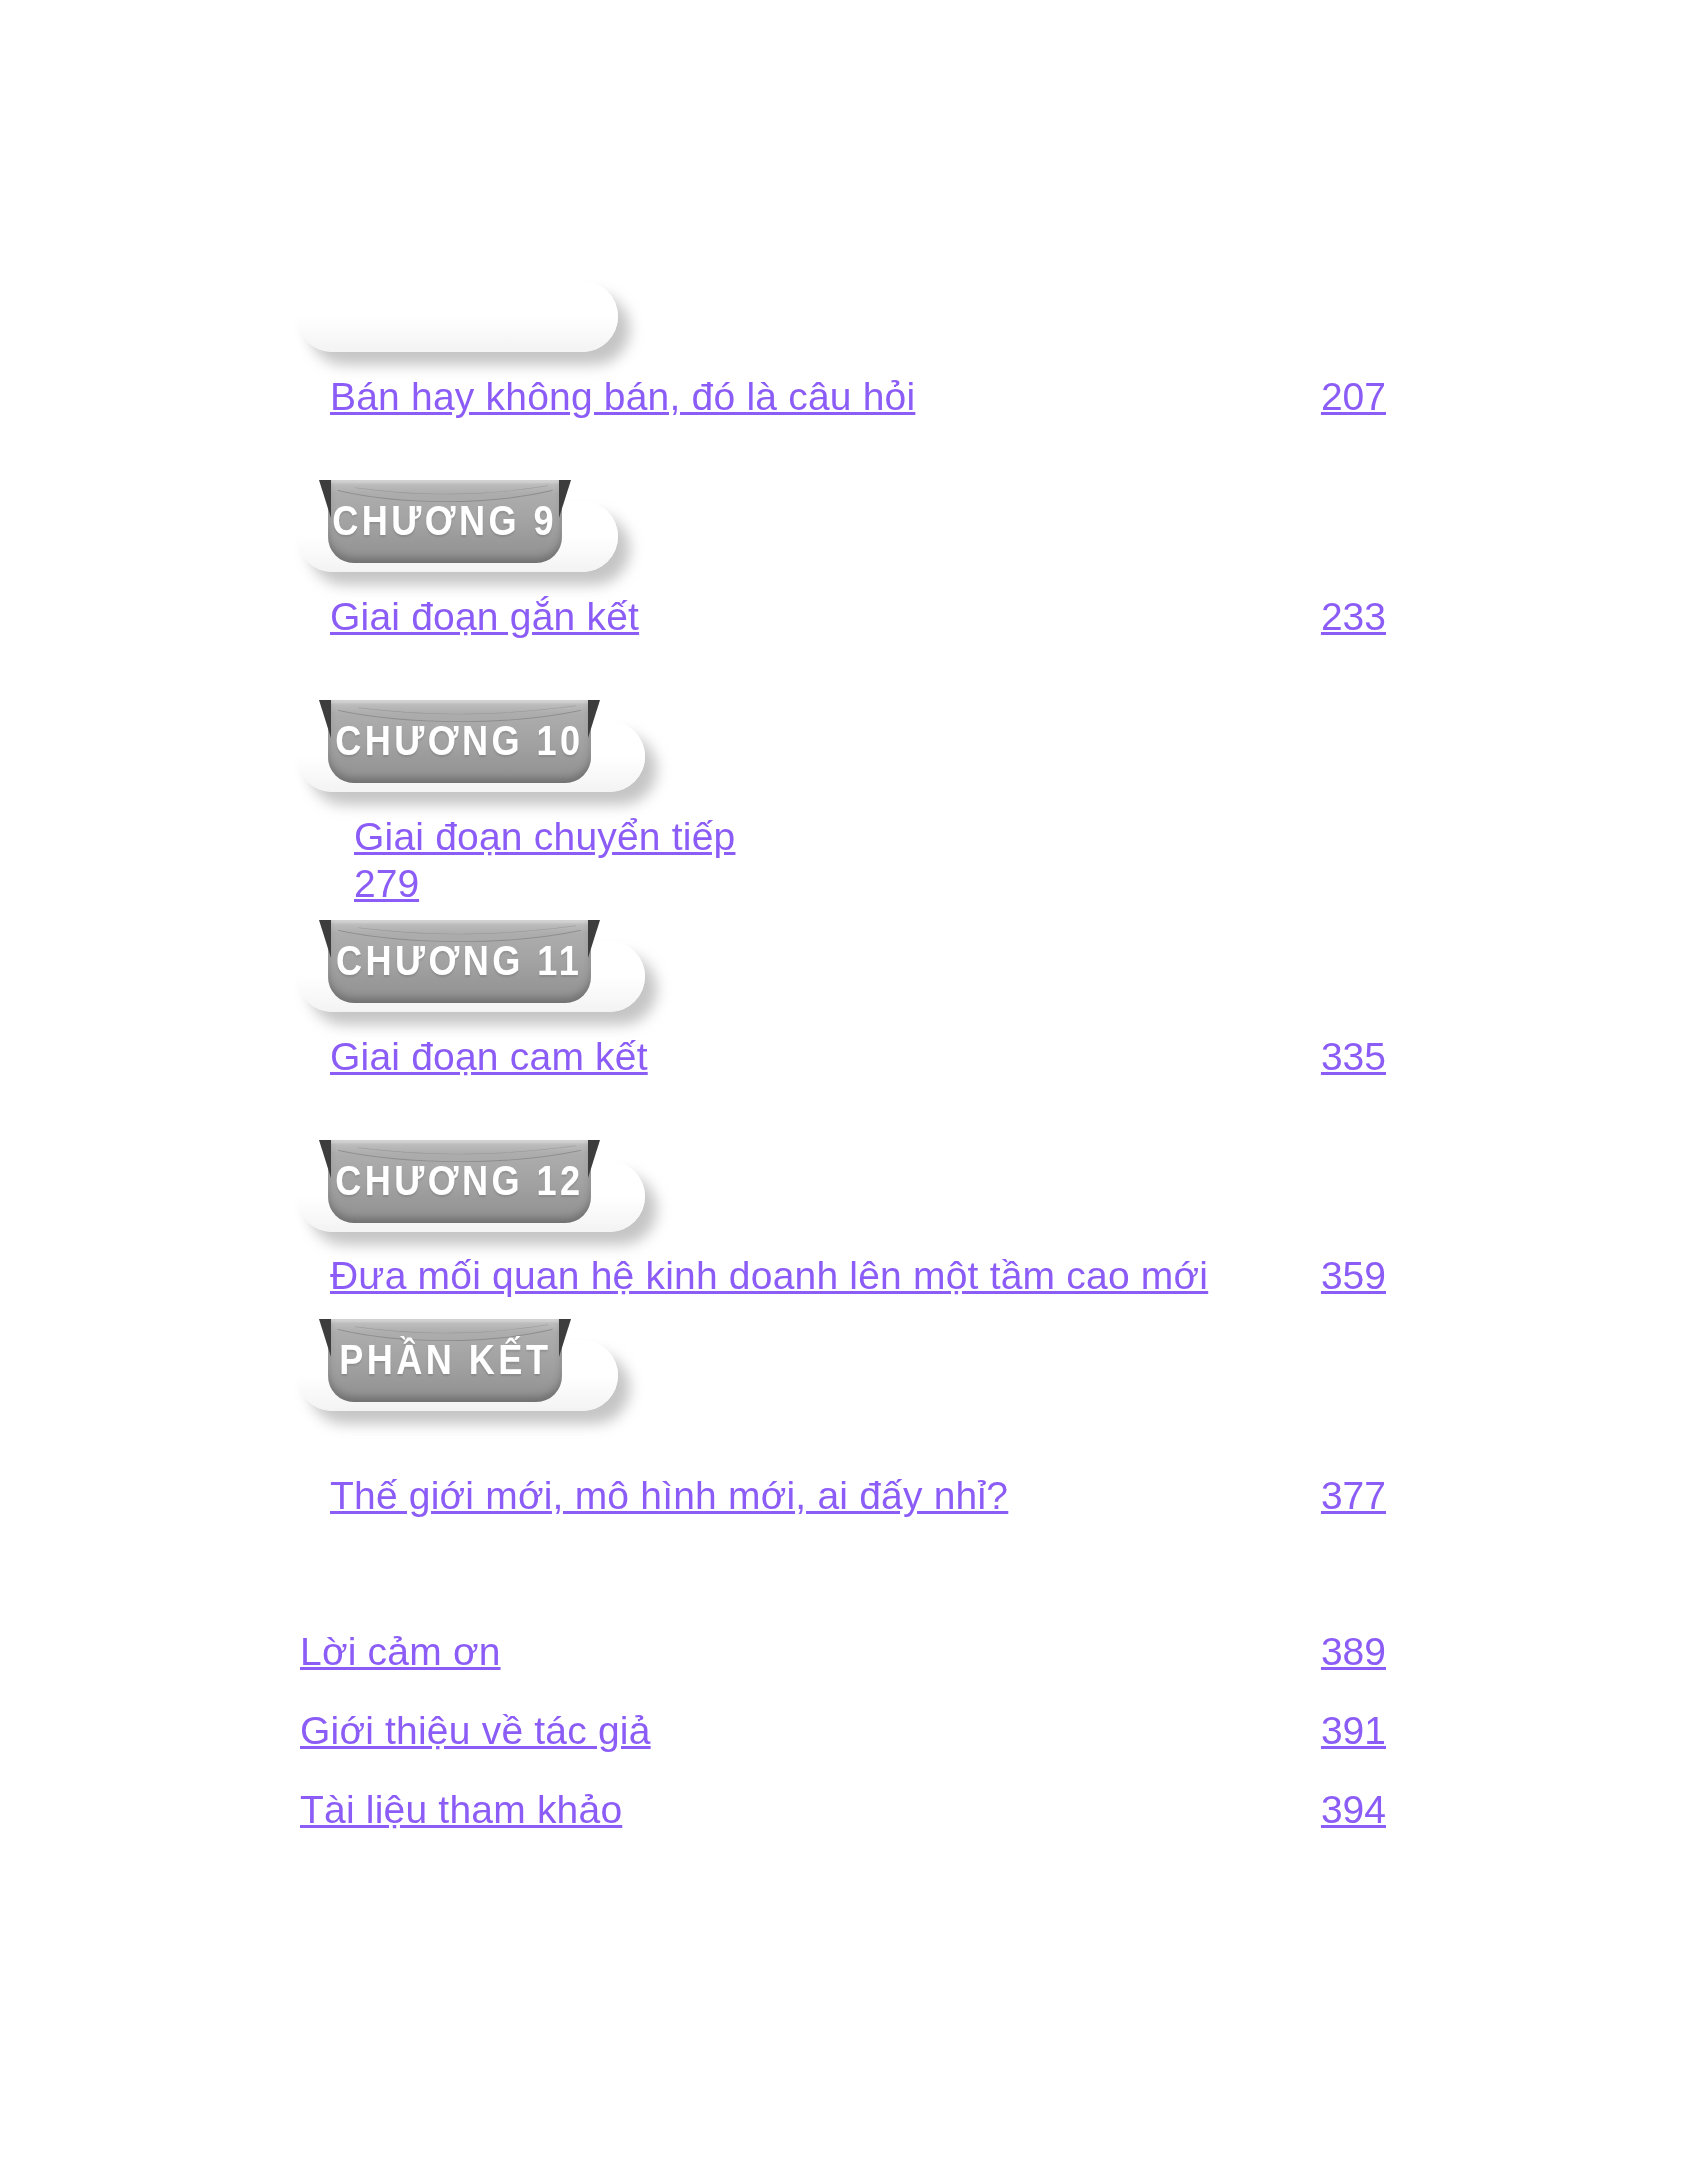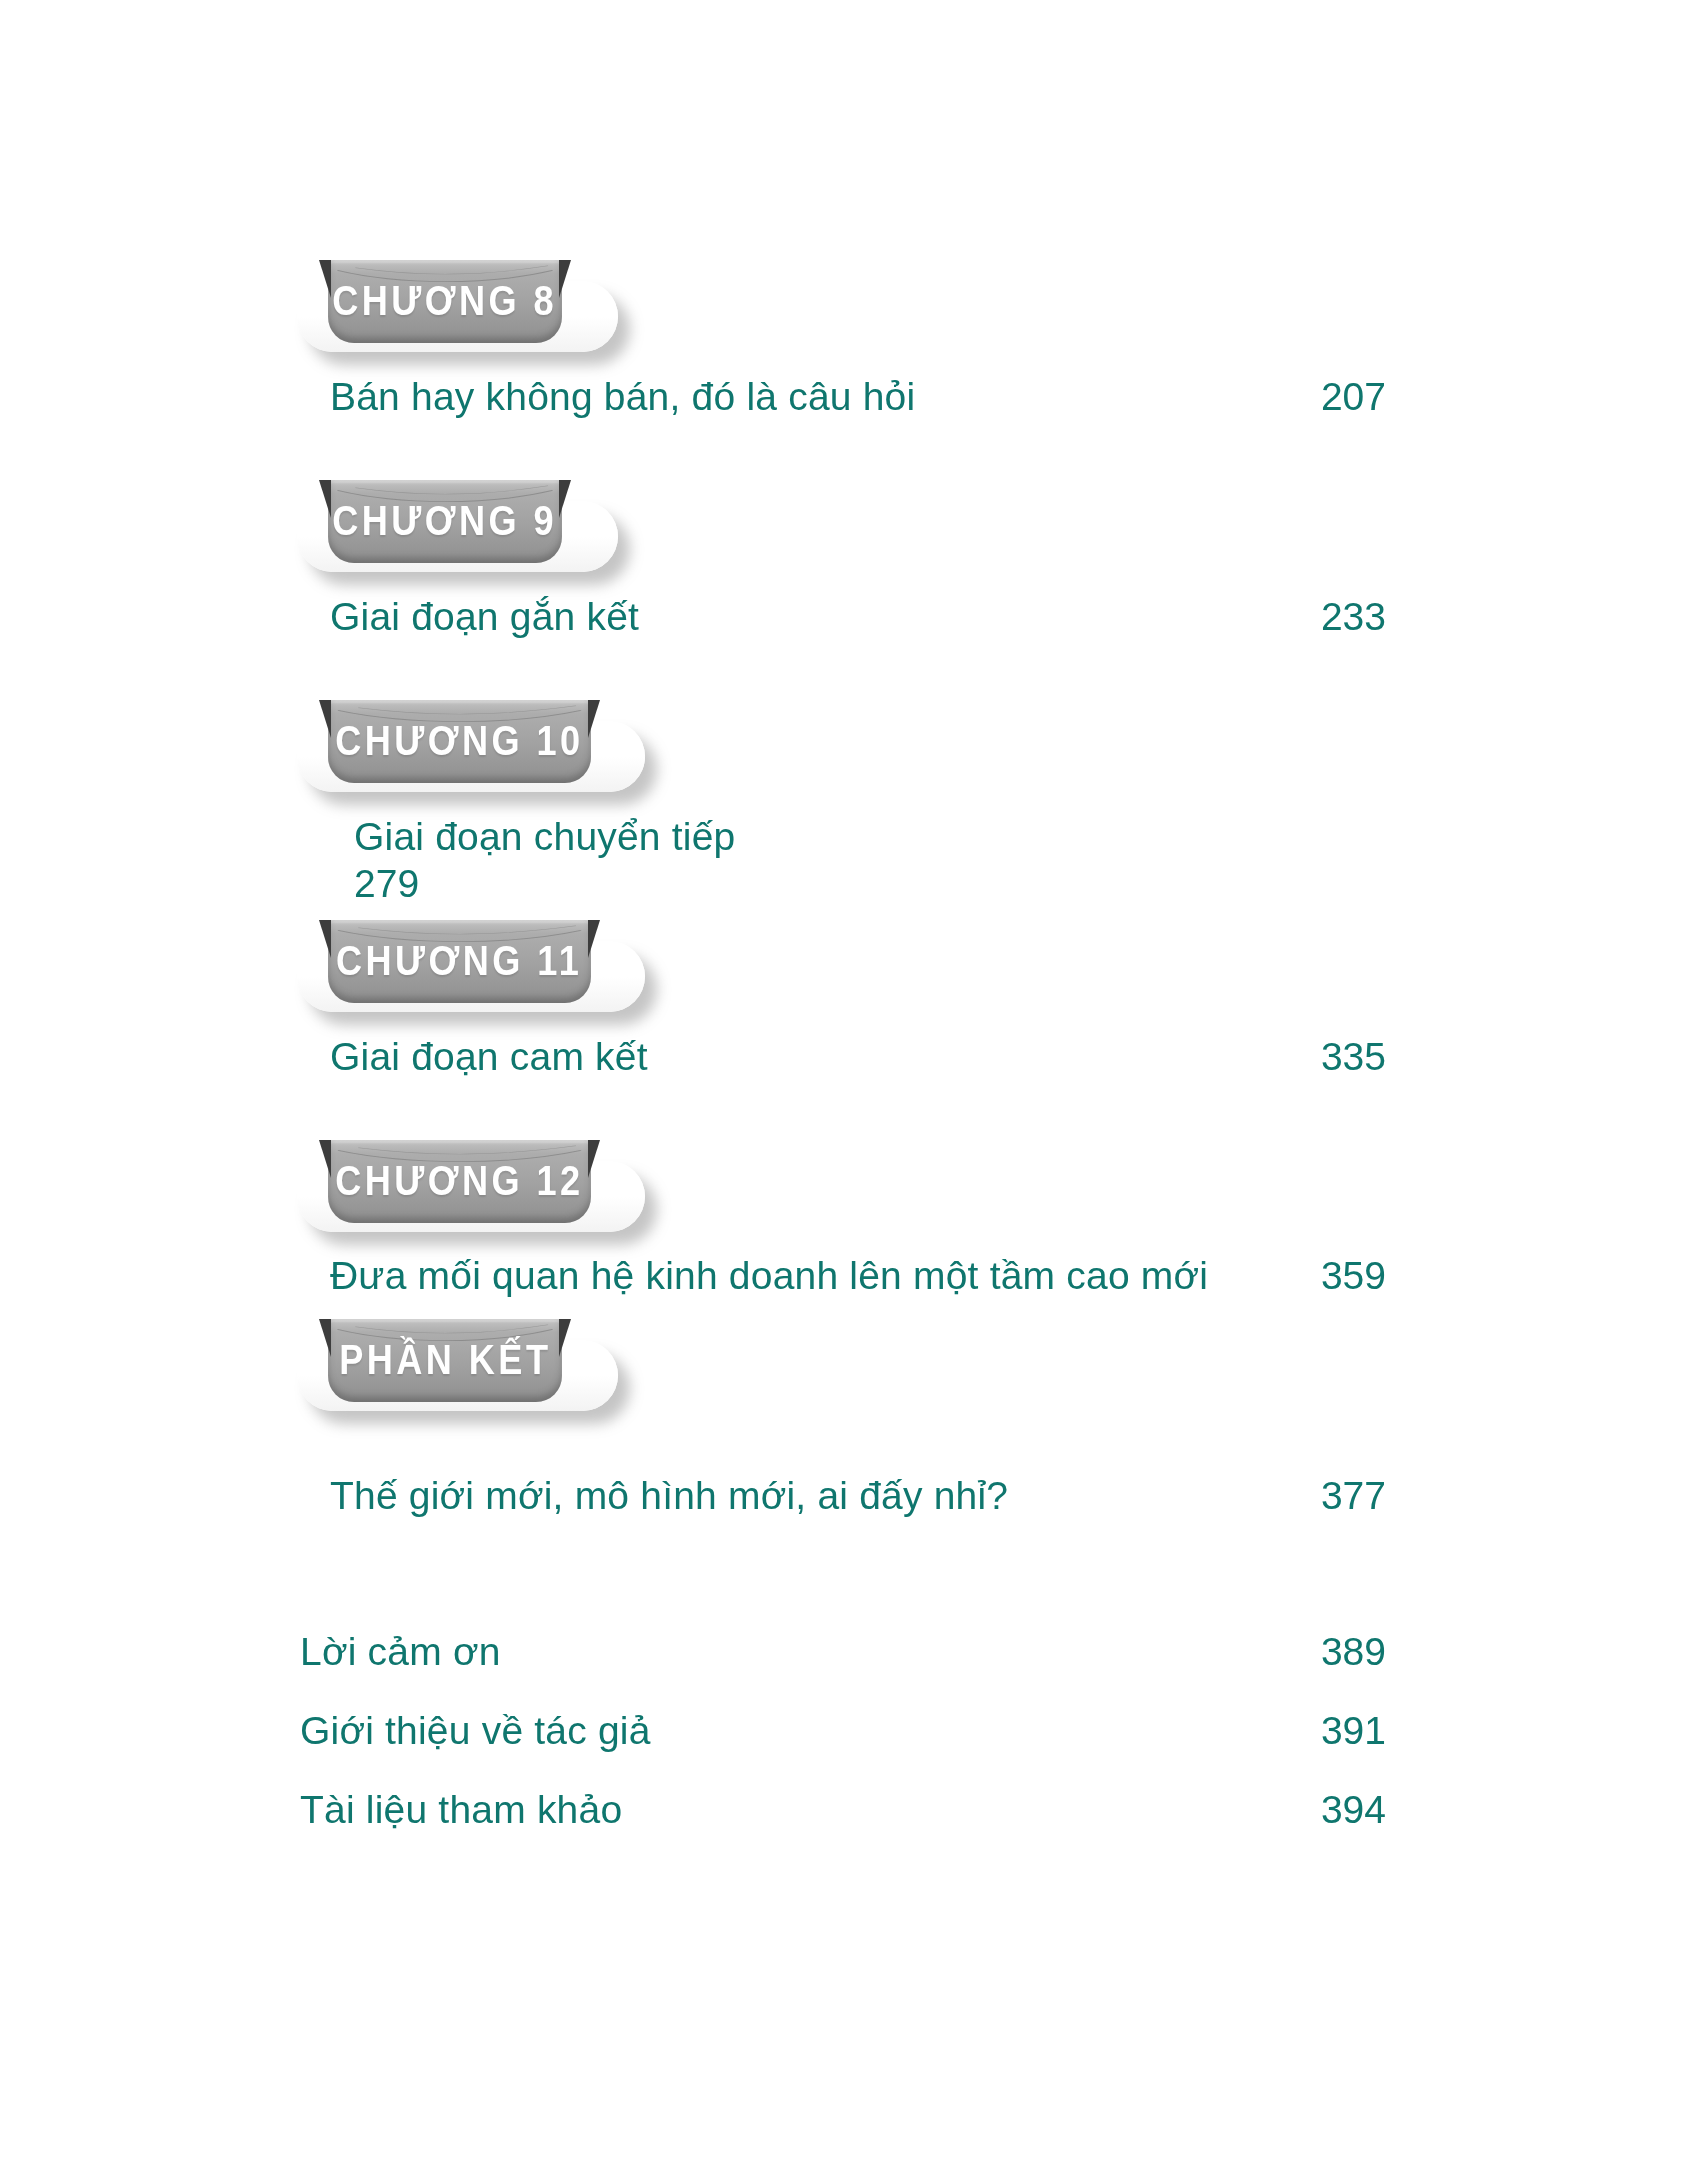--- a/index.html
+++ b/index.html
@@ -81,21 +81,22 @@
   }
 
   
   .row {
     position: absolute;
     display: flex;
     justify-content: space-between;
     align-items: baseline;
     font-size: 39px;
     line-height: 1.2;
-    color: #0f766e;
+    color: #8b5cf6;
+    text-decoration: underline;
   }
   .row.chapter { left: 330px; width: 1056px; }
   .row.back    { left: 300px; width: 1086px; }
   .row .title  { letter-spacing: 0.2px; }
   .row .pagenum { margin-left: 24px; }
 
   
   .g1 { top: 260px; }  .t1 { top: 374px; }
   .g2 { top: 480px; }  .t2 { top: 594px; }
   .g3 { top: 700px; }  .t3 { top: 814px; flex-direction: column; }
@@ -104,29 +105,20 @@
   .g6 { top: 1319px; } .t6 { top: 1473px; }
   .b1 { top: 1629px; align-items: center; }
   .b2 { top: 1708px; }
   .b3 { top: 1787px; }
 </style>
 </head>
 <body>
 
 <div class="badge g1">
   <div class="badge-pill"></div>
-  <div class="badge-ribbon">
-    <span class="fold fold-l"></span>
-    <span class="fold fold-r"></span>
-    <svg class="curves" viewBox="0 0 100 30" preserveAspectRatio="none">
-      <path d="M2,8 C30,24 70,24 98,8" stroke="#7c7c7c" stroke-width="0.9" fill="none" opacity="0.65"></path>
-      <path d="M10,5 C40,15 66,14 96,3" stroke="#7c7c7c" stroke-width="0.5" fill="none" opacity="0.5"></path>
-    </svg>
-    <span class="badge-label">CHƯƠNG 8</span>
-  </div>
 </div>
 <div class="row chapter t1">
   <span class="title">Bán hay không bán, đó là câu hỏi</span>
   <span class="pagenum">207</span>
 </div>
 
 <div class="badge g2">
   <div class="badge-pill"></div>
   <div class="badge-ribbon">
     <span class="fold fold-l"></span>

